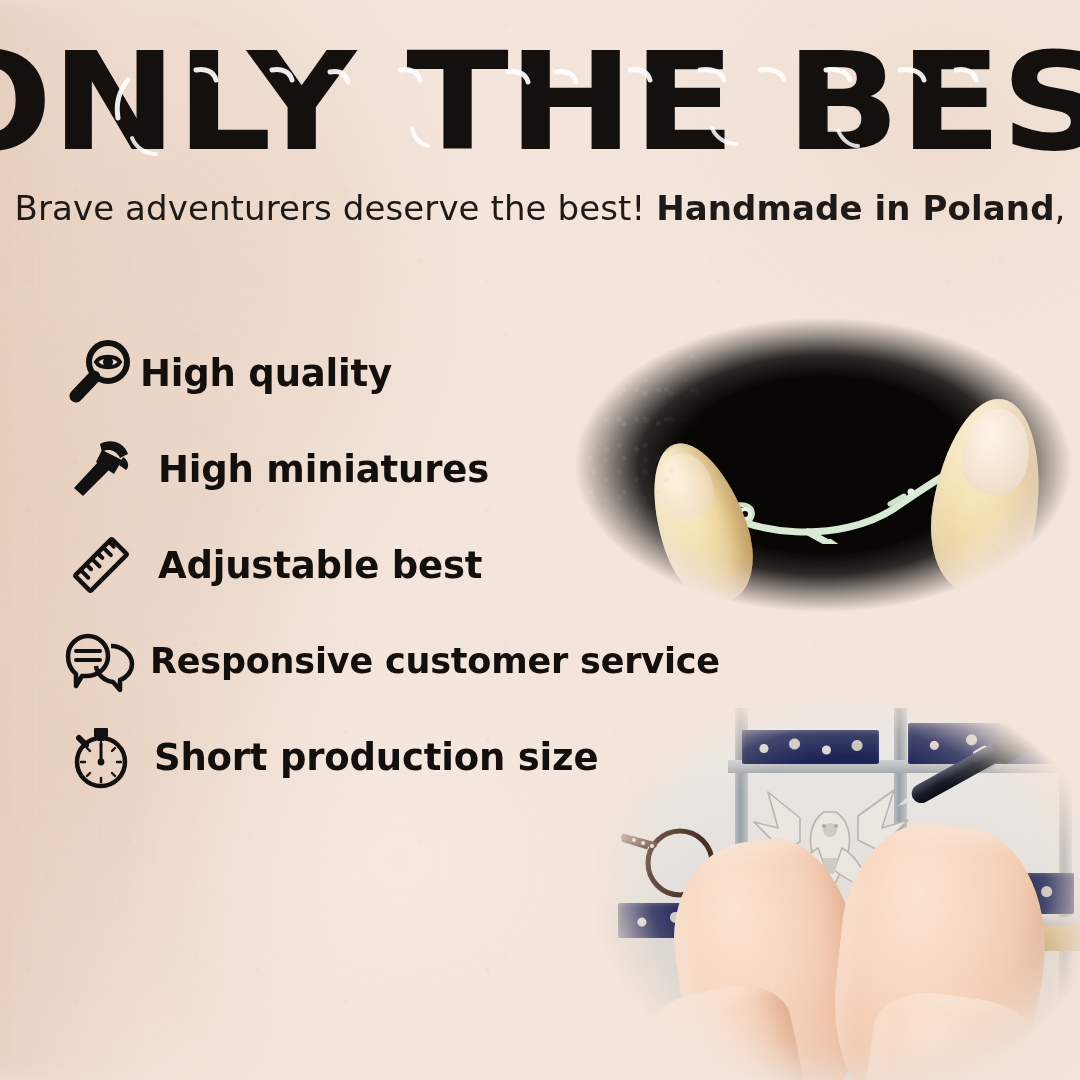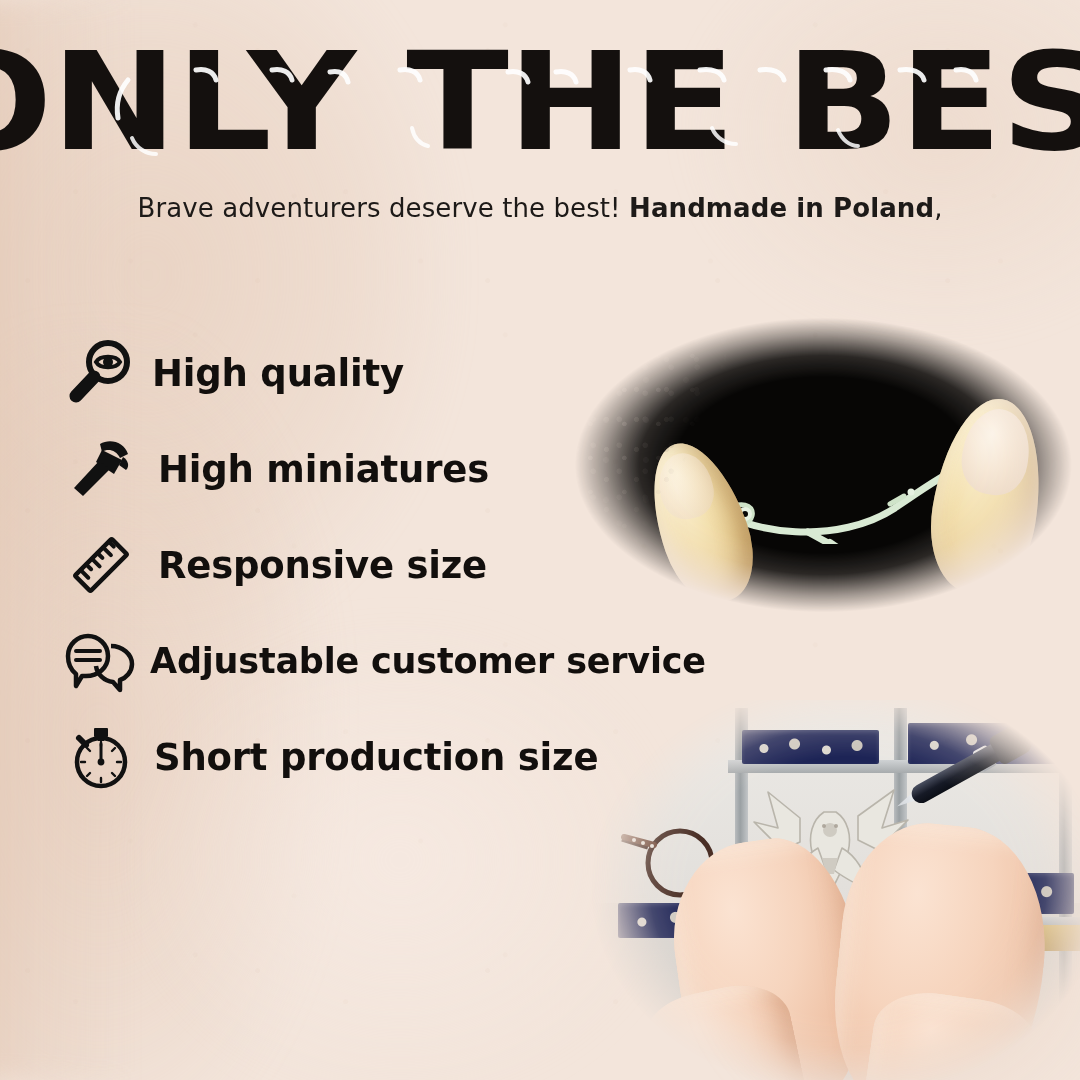--- a/index.html
+++ b/index.html
@@ -51,35 +51,34 @@
     font-weight:700;font-size:132px;line-height:1;
     letter-spacing:-1px;color:#14100e;
     white-space:nowrap;
     transform:scaleX(1.14) scaleY(1.02);
   }
 
   
   #subtitle{
     position:absolute;left:0;top:190px;width:1080px;text-align:center;
     font-family:"DejaVu Sans", sans-serif;
-    font-size:26px;line-height:37px;color:#1d1a18;letter-spacing:.1px;
+    font-size:34px;line-height:37px;color:#1d1a18;letter-spacing:.1px;
   }
   #subtitle b{font-weight:700;}
 
   
   #features{position:absolute;left:62px;top:325px;width:780px;}
   .feature{position:relative;display:flex;align-items:center;height:96px;}
   .feature .ico{
     width:78px;height:78px;flex:0 0 78px;
     display:flex;align-items:center;justify-content:center;
     color:#111;
   }
   .feature .ico svg{display:block;}
   .feature .lbl{
-    margin-left:12px;
     font-family:"DejaVu Sans", sans-serif;
     font-weight:700;font-size:36px;letter-spacing:-.2px;color:#120f0d;
     white-space:nowrap;
   }
   .f-quality   .lbl{font-size:37px;}
   .f-durability .lbl{font-size:37px;margin-left:18px;}
   .f-size      .lbl{font-size:37px;margin-left:18px;}
   .f-service   .lbl{font-size:35px;margin-left:10px;}
   .f-time      .lbl{font-size:37px;margin-left:14px;}
   .f-poland    .lbl{font-size:37px;margin-left:12px;}
@@ -359,32 +358,32 @@
               <path d="M17 24 L17 35"></path>
                 <path d="M25 24 L25 31"></path>
               <path d="M33 24 L33 35"></path>
                 <path d="M41 24 L41 31"></path>
               <path d="M49 24 L49 35"></path>
                 <path d="M57 24 L57 31"></path>
             </g>
           </g>
         </svg>
       </span>
-      <span class="lbl">Responsive size</span>
+      <span class="lbl">Adjustable best</span>
     </div>
 
     <div class="feature f-service">
       <span class="ico">
         <svg width="74" height="70" viewBox="0 0 74 70">
           <path d="M44 30 C44 42, 34 50, 22 50 L18 50 L12 60 L12 48 C7 44, 4 38, 4 30 C4 18, 14 10, 24 10 C34 10, 44 18, 44 30 Z" fill="none" stroke="#111" stroke-width="4.5" stroke-linejoin="round"></path>
           <path d="M12 25 L36 25 M12 34 L36 34" stroke="#111" stroke-width="4" stroke-linecap="round"></path>
           <path d="M47 20 C58 20, 68 28, 68 38 C68 46, 62 52, 56 54 L56 64 L49 56 C40 55, 33 48, 32 40" fill="none" stroke="#111" stroke-width="4.5" stroke-linejoin="round"></path>
         </svg>
       </span>
-      <span class="lbl">Adjustable customer service</span>
+      <span class="lbl">Responsive customer service</span>
     </div>
 
     <div class="feature f-time">
       <span class="ico">
         <svg width="70" height="70" viewBox="0 0 70 70">
           <circle cx="35" cy="40" r="24" fill="none" stroke="#111" stroke-width="4.5"></circle>
           <rect x="28" y="6" width="14" height="9" fill="#111" rx="1"></rect>
           <rect x="32" y="13" width="6" height="6" fill="#111"></rect>
           <path d="M13 16 L20 23" stroke="#111" stroke-width="6" stroke-linecap="round"></path>
           <path d="M35 40 L35 22" stroke="#111" stroke-width="3" stroke-linecap="round"></path>

